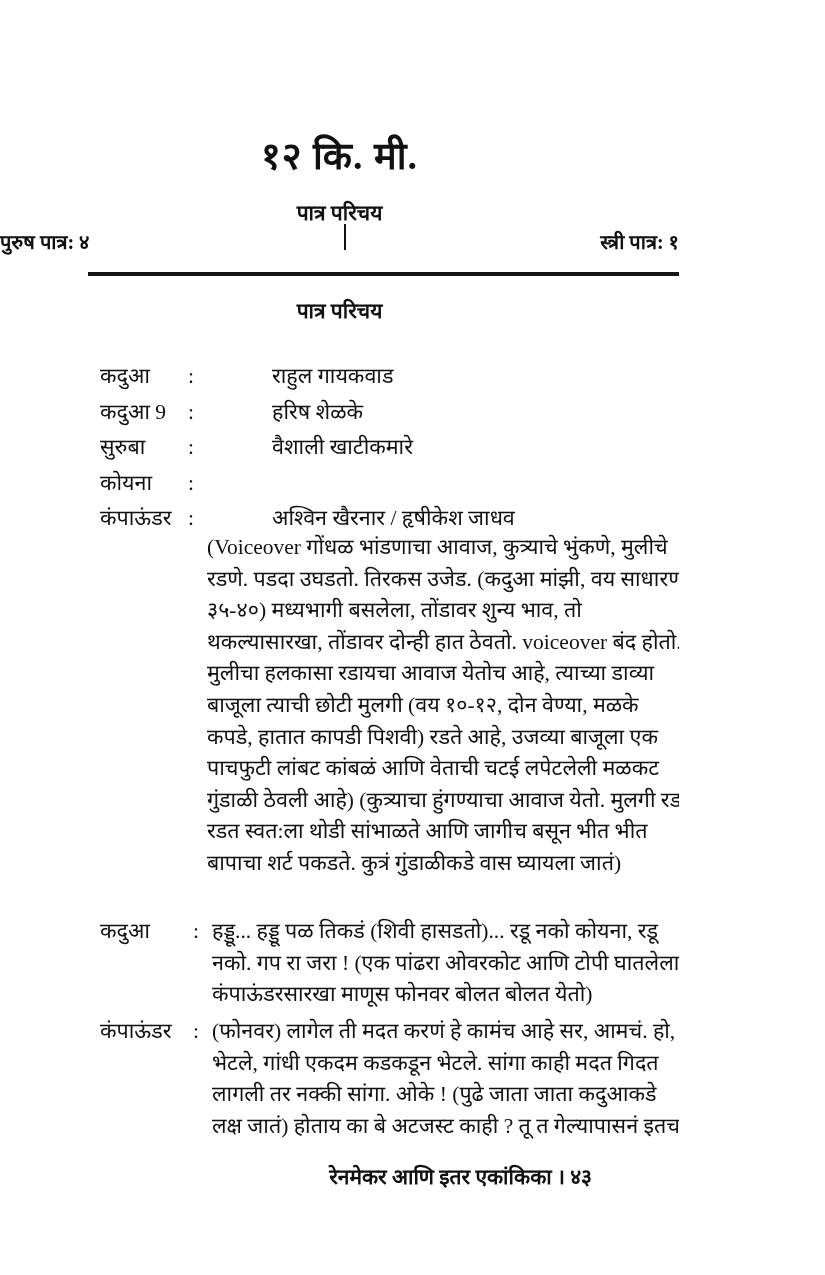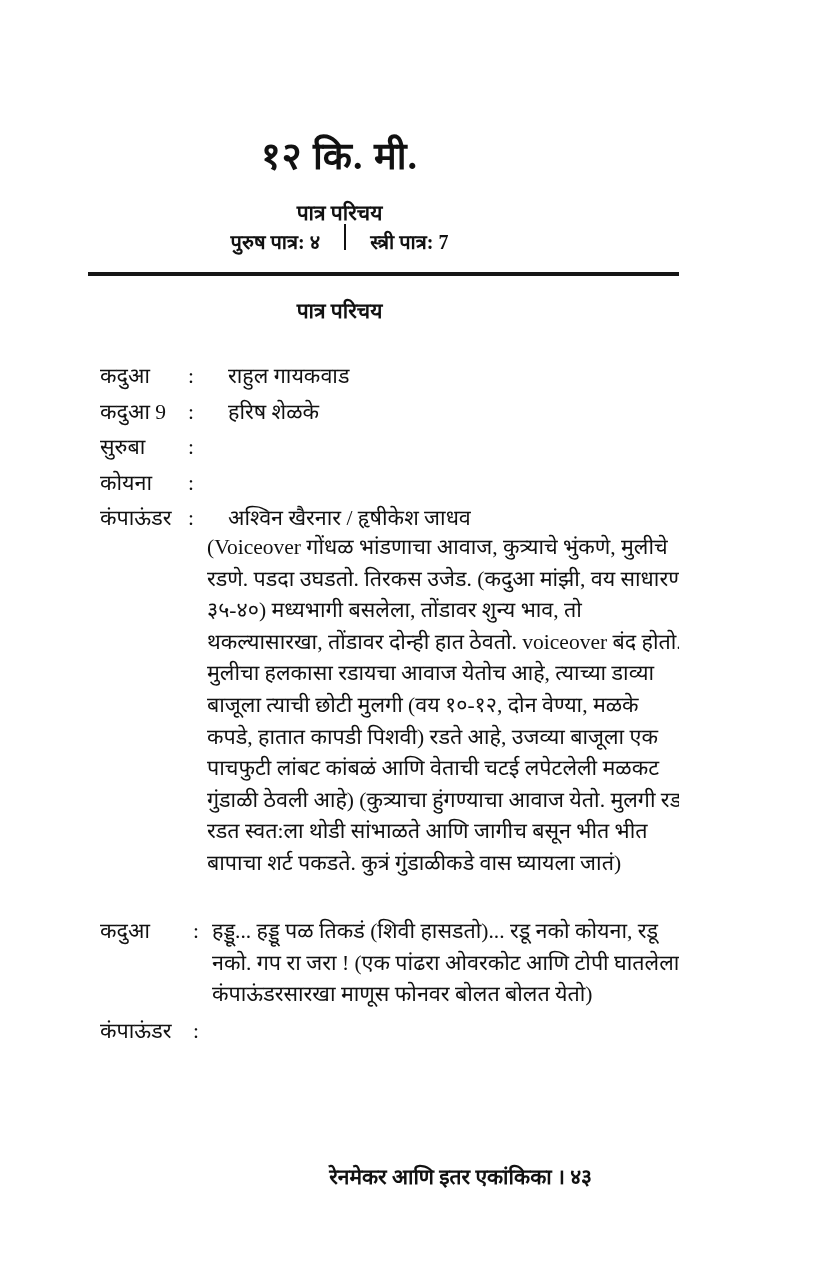--- a/index.html
+++ b/index.html
@@ -34,21 +34,21 @@
     text-align: center;
     font-size: 21px;
     font-weight: bold;
   }
   .counts-row {
     position: absolute;
     top: 228px;
     left: 0;
     width: 100%;
     display: flex;
-    justify-content: center;
+    justify-content: space-between;
     align-items: center;
     gap: 24px;
     font-size: 20px;
     font-weight: bold;
   }
   .counts-divider {
     width: 2px;
     height: 26px;
     background: #111111;
     margin-top: -10px;
@@ -77,21 +77,21 @@
     width: 560px;
     font-size: 21.5px;
   }
   .cast-row {
     display: flex;
     height: 35.5px;
     align-items: baseline;
   }
   .cast-role  { width: 88px; flex: 0 0 auto; }
   .cast-colon { width: 40px; flex: 0 0 auto; }
-  .cast-name  { flex: 1 1 auto; }
+  .cast-name  { flex: 1 1 auto; margin-left: 44px; }
   .stage-direction {
     position: absolute;
     top: 532px;
     left: 207px;
     width: 536px;
     font-size: 21.5px;
     line-height: 31.6px;
     white-space: pre-line;
   }
   .dialogue {
@@ -122,41 +122,42 @@
 
 <div class="page">
 
   <div class="title">१२ कि. मी.</div>
 
   <div class="subtitle">पात्र परिचय</div>
 
   <div class="counts-row">
     <span>पुरुष पात्र: ४</span>
     <span class="counts-divider"></span>
-    <span>स्त्री पात्र: 7</span>
+    <span>स्त्री पात्र: १</span>
   </div>
 
   <div class="rule"></div>
 
   <div class="section-heading">पात्र परिचय</div>
 
   <div class="cast-list">
     <div class="cast-row">
       <span class="cast-role">कदुआ</span>
       <span class="cast-colon">:</span>
       <span class="cast-name">राहुल गायकवाड</span>
     </div>
     <div class="cast-row">
       <span class="cast-role">कदुआ 9</span>
       <span class="cast-colon">:</span>
       <span class="cast-name">हरिष शेळके</span>
     </div>
     <div class="cast-row">
       <span class="cast-role">सुरुबा</span>
       <span class="cast-colon">:</span>
+      <span class="cast-name">वैशाली खाटीकमारे</span>
     </div>
     <div class="cast-row">
       <span class="cast-role">कोयना</span>
       <span class="cast-colon">:</span>
     </div>
     <div class="cast-row">
       <span class="cast-role">कंपाऊंडर</span>
       <span class="cast-colon">:</span>
       <span class="cast-name">अश्विन खैरनार / हृषीकेश जाधव</span>
     </div>
@@ -178,17 +179,21 @@
     <span class="speaker">कदुआ</span>
     <span class="dialogue-colon">:</span>
     <span class="dialogue-text">हड्डू... हड्डू पळ तिकडं (शिवी हासडतो)... रडू नको कोयना, रडू
 नको. गप रा जरा ! (एक पांढरा ओवरकोट आणि टोपी घातलेला,
 कंपाऊंडरसारखा माणूस फोनवर बोलत बोलत येतो)</span>
   </div>
 
   <div class="dialogue dialogue-2">
     <span class="speaker">कंपाऊंडर</span>
     <span class="dialogue-colon">:</span>
+    <span class="dialogue-text">(फोनवर) लागेल ती मदत करणं हे कामंच आहे सर, आमचं. हो,
+भेटले, गांधी एकदम कडकडून भेटले. सांगा काही मदत गिदत
+लागली तर नक्की सांगा. ओके ! (पुढे जाता जाता कदुआकडे
+लक्ष जातं) होताय का बे अटजस्ट काही ? तू त गेल्यापासनं इतच</span>
   </div>
 
   <div class="footer">रेनमेकर आणि इतर एकांकिका । ४३</div>
 
 </div>
 
 </body></html>

